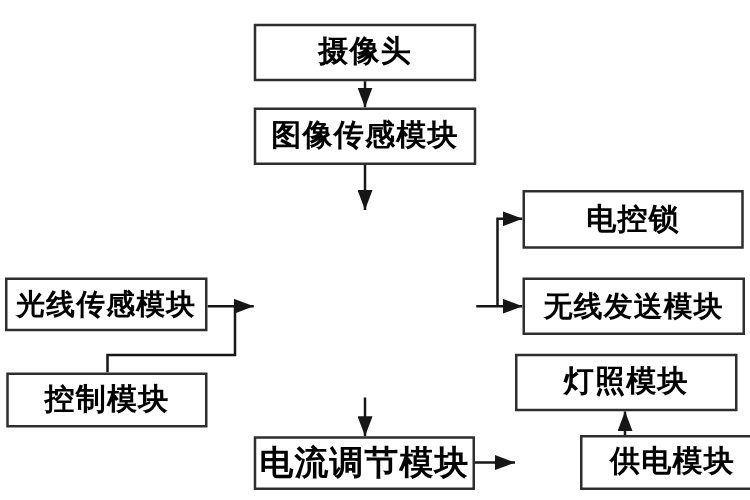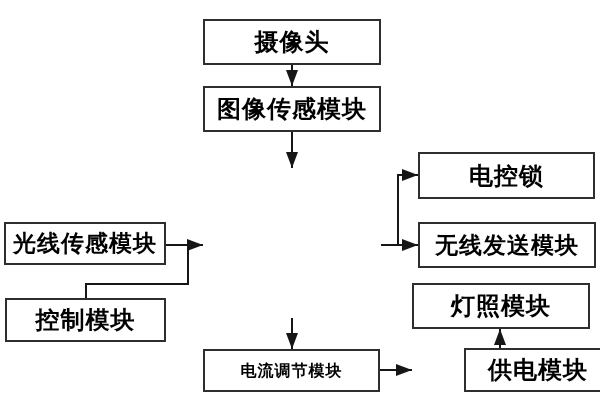--- a/index.html
+++ b/index.html
@@ -34,21 +34,21 @@
   }
   #n-camera          {left:203px;top:7px;  width:178px;height:46px;margin-top:12px;}
   #n-image-sensor    {left:203px;top:86px; width:178px;height:46px;}
   #n-control         {left:203px;top:168px;width:178px;height:150px;font-size:25px;}
   #n-light-sensor    {left:4px;  top:222px;width:162px;height:43px;font-size:23px;}
   #n-key             {left:5px;  top:298px;width:161px;height:44px;}
   #n-electric-lock   {left:418px;top:152px;width:177px;height:47px;}
   #n-wireless        {left:418px;top:222px;width:178px;height:46px;font-size:23px;}
   #n-lighting        {left:412px;top:283px;width:178px;height:46px;}
   #n-power           {left:436px;top:348px;width:148px;height:44px;margin-left:28px;}
-  #n-current-reg     {left:203px;top:349px;width:177px;height:43px;font-size:16px;}
+  #n-current-reg     {left:203px;top:349px;width:177px;height:43px;font-size:27px;}
 </style>
 </head>
 <body>
 
 <div class="stage">
 
   <svg class="wires" viewBox="0 0 600 400" xmlns="http://www.w3.org/2000/svg">
     <defs>
       <marker id="arrow" markerUnits="userSpaceOnUse" markerWidth="16" markerHeight="12" refX="16" refY="6" orient="auto">
         <path d="M0 0 L16 6 L0 12 Z" fill="#161616"></path>

